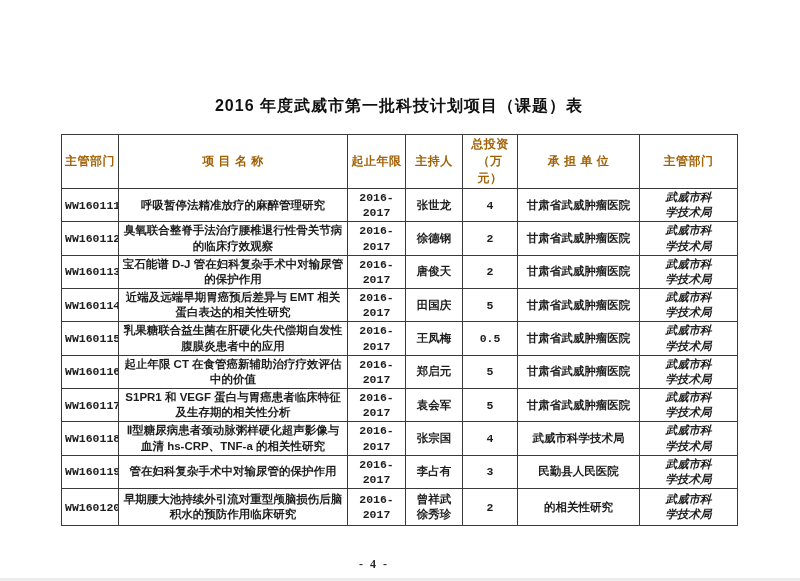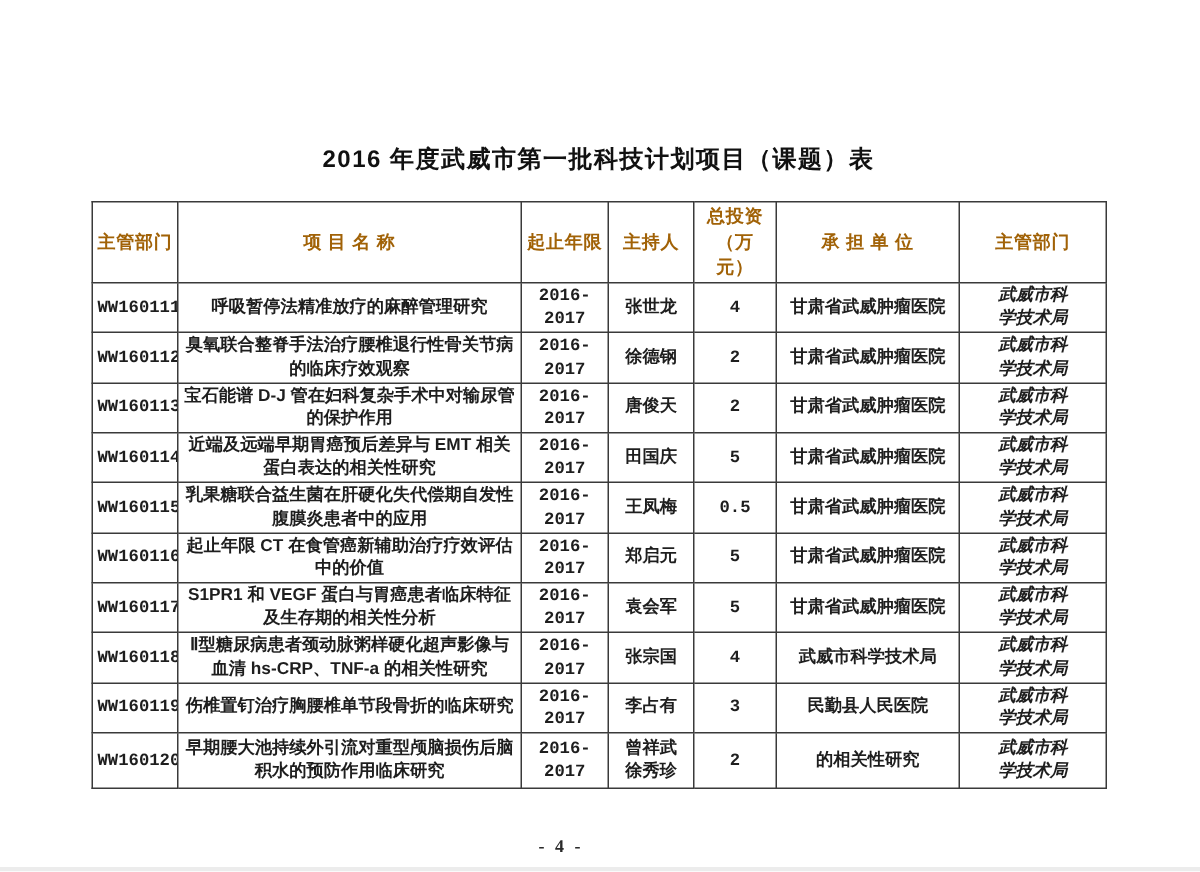--- a/index.html
+++ b/index.html
@@ -187,21 +187,21 @@
           <td class="cell-id">WW160118</td>
           <td class="cell-name">Ⅱ型糖尿病患者颈动脉粥样硬化超声影像与血清 hs-CRP、TNF-a 的相关性研究</td>
           <td class="cell-years">2016-2017</td>
           <td class="cell-leader">张宗国</td>
           <td class="cell-investment">4</td>
           <td class="cell-unit">武威市科学技术局</td>
           <td class="cell-department"><span class="dept-inner">武威市科学技术局</span></td>
         </tr>
         <tr>
           <td class="cell-id">WW160119</td>
-          <td class="cell-name">伤椎置钉治疗胸腰椎单节段骨折的临床研究</td>
+          <td class="cell-name">管在妇科复杂手术中对输尿管的保护作用</td>
           <td class="cell-years">2016-2017</td>
           <td class="cell-leader">李占有</td>
           <td class="cell-investment">3</td>
           <td class="cell-unit">民勤县人民医院</td>
           <td class="cell-department"><span class="dept-inner">武威市科学技术局</span></td>
         </tr>
         <tr>
           <td class="cell-id">WW160120</td>
           <td class="cell-name">早期腰大池持续外引流对重型颅脑损伤后脑积水的预防作用临床研究</td>
           <td class="cell-years">2016-2017</td>

